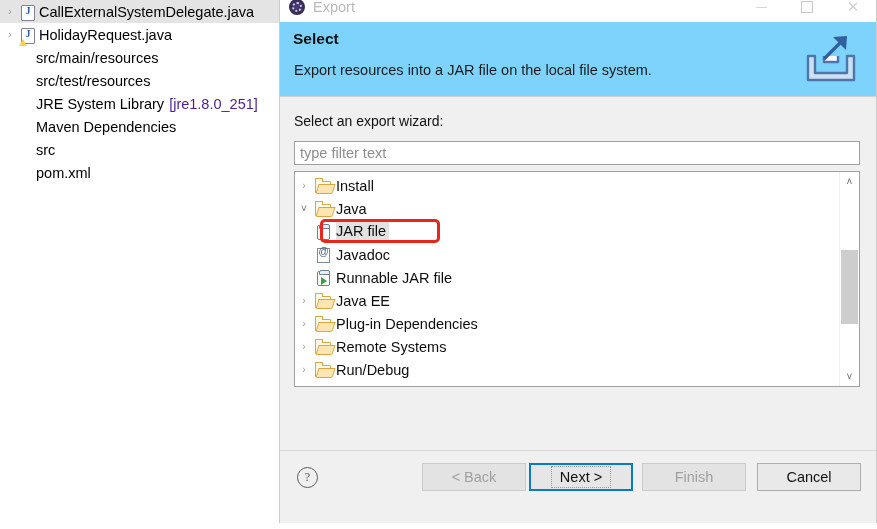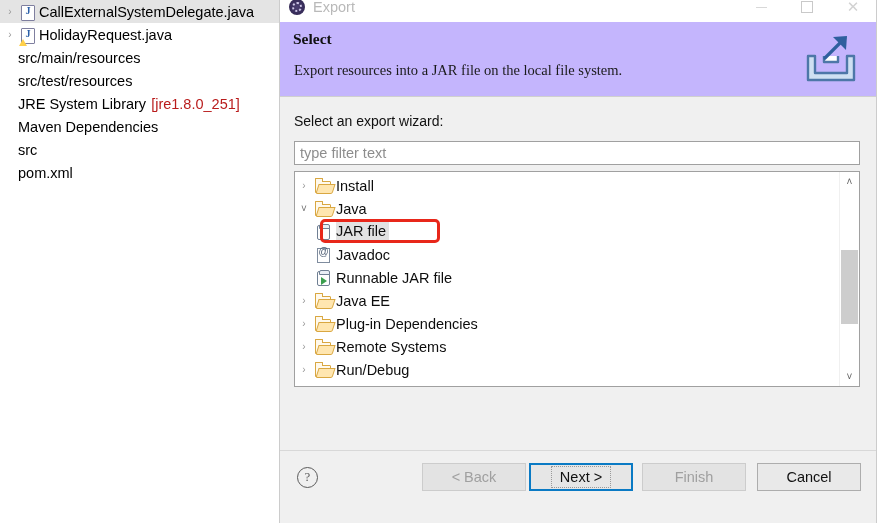--- a/index.html
+++ b/index.html
@@ -41,22 +41,22 @@
     content:"J"; position:absolute; left:0; right:0; top:-1px;
     font-size:10px; font-weight:bold; color:#2b5fa8; text-align:center;
     font-family:"Liberation Serif", serif;
   }
   .jfile-ico.warn::before{
     content:""; position:absolute; left:-3px; bottom:-3px;
     width:0; height:0; border-left:4px solid transparent; border-right:4px solid transparent;
     border-bottom:7px solid #ffd04a;
   }
   .exp-label { padding-left: 0px; }
-  .exp-sub { color: #b91c1c; text-align: center; }
-  .exp-row.plain { padding-left: 18px; }
+  .exp-sub { color: #4c1d95; text-align: center; }
+  .exp-row.plain { padding-left: 18px; margin-left: 18px; }
 
   
   .dialog {
     position: absolute;
     left: 279px; top: -8px;
     width: 598px; height: 531px;
     background: #f0f0f0;
     border: 1px solid #cccccc;
     border-top: none;
     box-sizing: border-box;
@@ -79,23 +79,22 @@
   .title-text { font-size: 14.5px; color: #b9b9b9; }
   .win-btns { position: absolute; right: 0; top: 0; height: 30px; display: flex; }
   .win-btn {
     width: 46px; height: 30px; display: flex; align-items: center; justify-content: center;
     color: #d2d2d2; font-size: 15px;
   }
   .win-btn .dash { width: 11px; height: 1px; background: #d8d8d8; display:block; }
   .win-btn .sq { width: 10px; height: 10px; border: 1px solid #c9c9c9; display:block; }
 
   .header {
-    position: relative; background: #c4b5fd; height: 74px;
+    position: relative; background: #7dd3fc; height: 74px;
     border-bottom: 1px solid #cfcfcf;
-    font-family: Liberation Serif, serif;
   }
   .header-title {
     position: absolute; left: 13px; top: 8px;
     font-size: 15.5px; font-weight: bold; color: #111111;
   }
   .header-desc {
     position: absolute; left: 14px; top: 40px;
     font-size: 14.5px; color: #1a1a1a;
   }
   .export-ico { position: absolute; right: 14px; top: 8px; width: 62px; height: 58px; }

